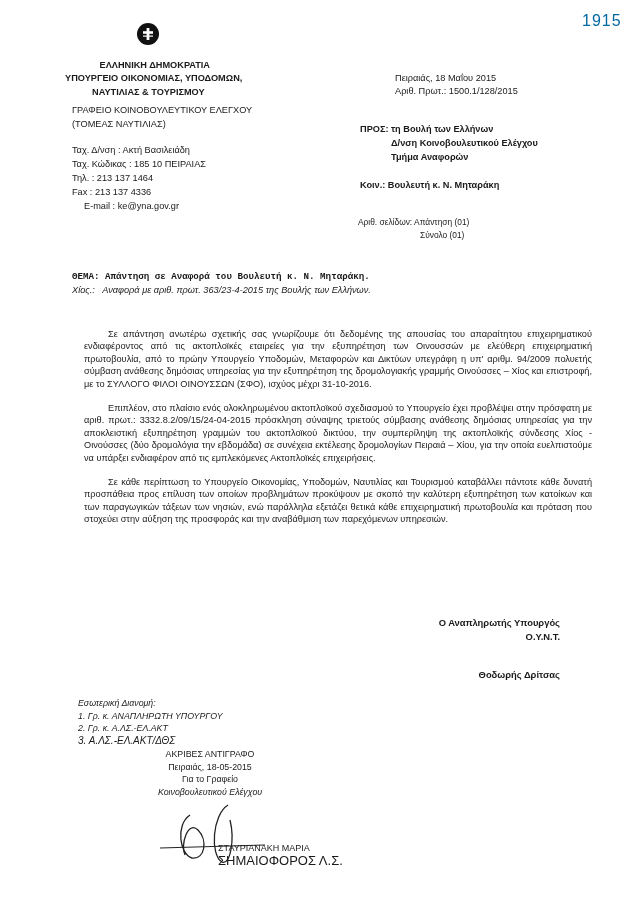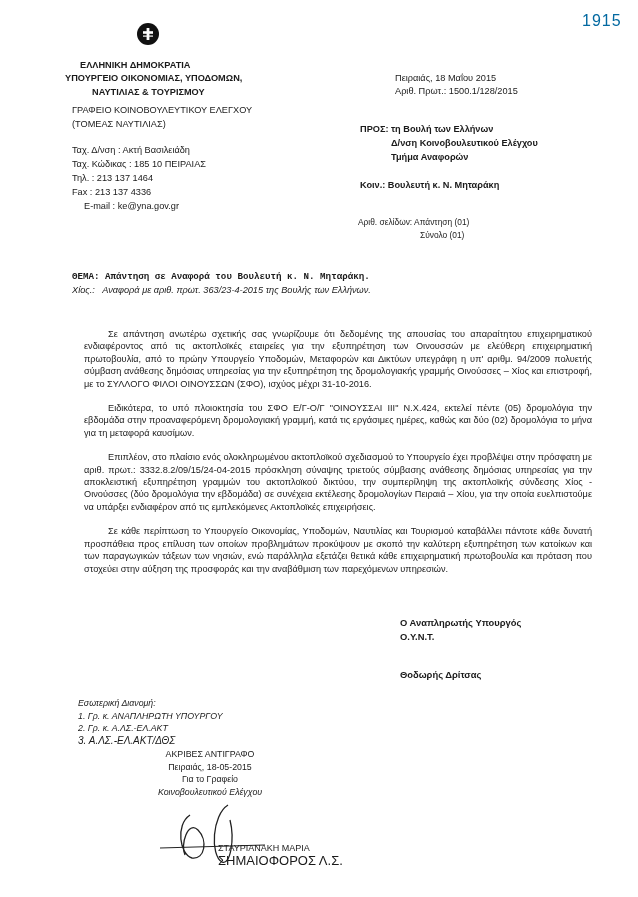--- a/index.html
+++ b/index.html
@@ -2,21 +2,21 @@
 <html><head>
 <meta charset="utf-8">
 <style>
   html, body { margin:0; padding:0; background:#ffffff; }
   body { width:638px; height:897px; position:relative; overflow:hidden;
          font-family:"Liberation Sans", sans-serif; color:#1a1a1a; font-size:9.2px; }
   .abs { position:absolute; }
   .b { font-weight:bold; }
   .i { font-style:italic; }
   .u { }
-  .c { text-align:left; }
+  .c { text-align:right; }
   .handnum { font-family:Liberation Sans, sans-serif; font-size:16px; letter-spacing:1px; color:#0369a1; }
   .emblem { width:22px; height:22px; border-radius:50%; background:#111; }
   .emblem svg { display:block; }
   .line { white-space:nowrap; line-height:12.3px; }
   .body-text { font-size:9.2px; line-height:12.4px; text-align:justify; }
   .para { text-indent:24px; margin:12px; }
   .sig { font-size:9.4px; font-weight:bold; }
   .stamp { font-size:8.8px; line-height:12.6px; text-align:center; }
 </style>
 </head>
@@ -61,21 +61,20 @@
 <div class="abs line" style="left:420px; top:229px; font-size:8.4px;">Σύνολο (01)</div>
 
 <div class="abs b line" style="left:72px; top:271px;font-family:Liberation Mono, monospace;">ΘΕΜΑ: Απάντηση σε Αναφορά του Βουλευτή κ. Ν. Μηταράκη.</div>
 <div class="abs i line" style="left:72px; top:284px;">
   <span>Χίος.:</span>&nbsp;&nbsp;
   <span>Αναφορά με αριθ. πρωτ. </span><span class="u">363/</span><span>23-4-2015 της Βουλής των Ελλήνων.</span>
 </div>
 
 <div class="abs body-text" style="left:72px; top:316px; width:532px;">
   <p class="para">Σε απάντηση ανωτέρω σχετικής σας γνωρίζουμε ότι δεδομένης της απουσίας του απαραίτητου επιχειρηματικού ενδιαφέροντος από τις ακτοπλοϊκές εταιρείες για την εξυπηρέτηση των Οινουσσών με ελεύθερη επιχειρηματική πρωτοβουλία, από το πρώην Υπουργείο Υποδομών, Μεταφορών και Δικτύων υπεγράφη η υπ' αριθμ. 94/2009 πολυετής σύμβαση ανάθεσης δημόσιας υπηρεσίας για την εξυπηρέτηση της δρομολογιακής γραμμής Οινούσσες – Χίος και επιστροφή, με το ΣΥΛΛΟΓΟ ΦΙΛΟΙ ΟΙΝΟΥΣΣΩΝ (ΣΦΟ), ισχύος μέχρι 31-10-2016.</p>
-  <p class="para">Ειδικότερα, το υπό πλοιοκτησία του ΣΦΟ Ε/Γ-Ο/Γ "ΟΙΝΟΥΣΣΑΙ ΙΙΙ" Ν.Χ.424, εκτελεί πέντε (05) δρομολόγια την εβδομάδα στην προαναφερόμενη δρομολογιακή γραμμή, κατά τις εργάσιμες ημέρες, καθώς και δύο (02) δρομολόγια το μήνα για τη μεταφορά καυσίμων.</p>
   <p class="para">Επιπλέον, στο πλαίσιο ενός ολοκληρωμένου ακτοπλοϊκού σχεδιασμού το Υπουργείο έχει προβλέψει στην πρόσφατη με αριθ. πρωτ.: 3332.8.2/09/15/24-04-2015 πρόσκληση σύναψης τριετούς σύμβασης ανάθεσης δημόσιας υπηρεσίας για την αποκλειστική εξυπηρέτηση γραμμών του ακτοπλοϊκού δικτύου, την συμπερίληψη της ακτοπλοϊκής σύνδεσης Χίος - Οινούσσες (δύο δρομολόγια την εβδομάδα) σε συνέχεια εκτέλεσης δρομολογίων Πειραιά – Χίου, για την οποία ευελπιστούμε να υπάρξει ενδιαφέρον από τις εμπλεκόμενες Ακτοπλοϊκές επιχειρήσεις.</p>
   <p class="para">Σε κάθε περίπτωση το Υπουργείο Οικονομίας, Υποδομών, Ναυτιλίας και Τουρισμού καταβάλλει πάντοτε κάθε δυνατή προσπάθεια προς επίλυση των οποίων προβλημάτων προκύψουν με σκοπό την καλύτερη εξυπηρέτηση των κατοίκων και των παραγωγικών τάξεων των νησιών, ενώ παράλληλα εξετάζει θετικά κάθε επιχειρηματική πρωτοβουλία και πρόταση που στοχεύει στην αύξηση της προσφοράς και την αναβάθμιση των παρεχόμενων υπηρεσιών.</p>
 </div>
 
 <div class="abs sig c line" style="left:400px; top:617px; width:160px;">Ο Αναπληρωτής Υπουργός</div>
 <div class="abs sig c line" style="left:400px; top:631px; width:160px;">Ο.Υ.Ν.Τ.</div>
 <div class="abs sig c line" style="left:400px; top:669px; width:160px;">Θοδωρής Δρίτσας</div>
 
 <div class="abs i u line" style="left:78px; top:697px; font-size:8.8px;">Εσωτερική Διανομή:</div>
 <div class="abs i line" style="left:78px; top:710px; font-size:8.8px;">1. Γρ. κ. ΑΝΑΠΛΗΡΩΤΗ ΥΠΟΥΡΓΟΥ</div>

